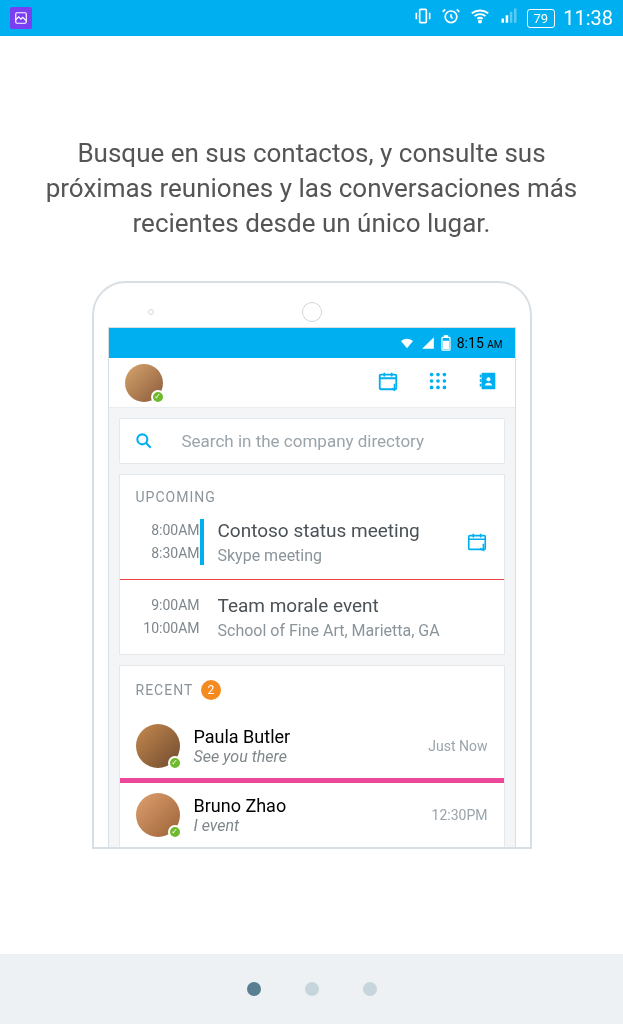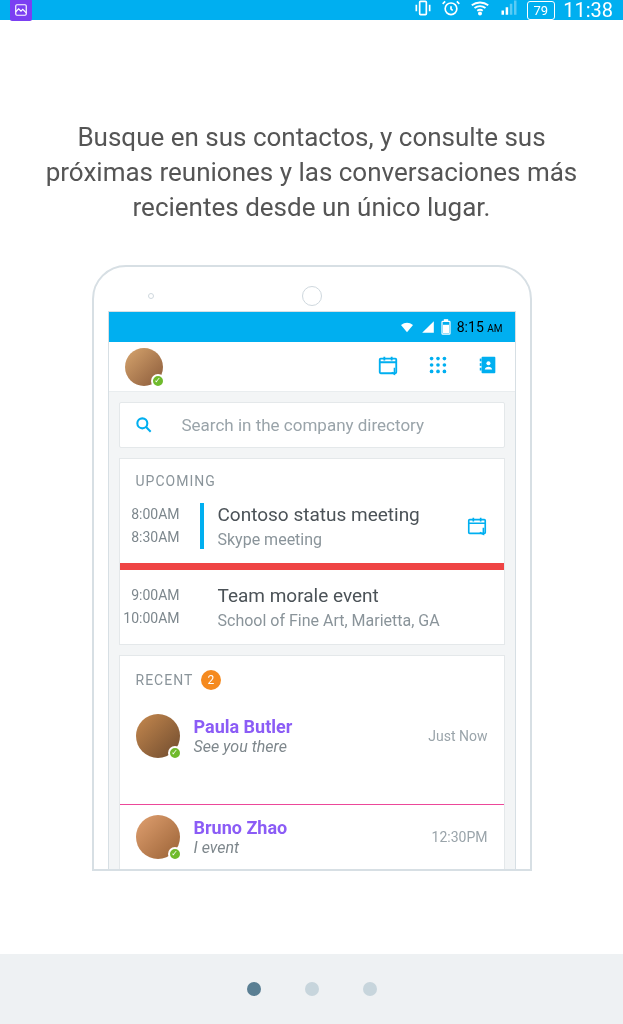--- a/index.html
+++ b/index.html
@@ -1,20 +1,20 @@
 <!DOCTYPE html>
 <html><head>
 <meta charset="utf-8">
 <style>
   * { box-sizing: border-box; margin: 0; padding: 0; }
   html, body { width: 623px; height: 1024px; font-family: -apple-system, "Segoe UI", Roboto, sans-serif; background: #fff; overflow: hidden; }
 
   
   .status-bar {
-    height: 20px;
+    height: 36px;
     background: #00aff0;
     display: flex; align-items: center; justify-content: space-between;
     padding: 0 10px; color: #fff; font-size: 18px;
   }
   .status-left, .status-right { display: flex; align-items: center; gap: 8px; }
   .app-badge {
     width: 22px; height: 22px; background: #7b3ff2;
     display: flex; align-items: center; justify-content: center; border-radius: 2px;
   }
   .app-badge svg { width: 14px; height: 14px; }
@@ -82,38 +82,38 @@
     padding: 14px 16px; color: #8a949a; letter-spacing: 1px; font-size: 14px;
     display: flex; align-items: center; gap: 8px;
   }
   .badge-count {
     background: #f58a1f; color: #fff; border-radius: 50%; width: 20px; height: 20px;
     display: inline-flex; align-items: center; justify-content: center; font-size: 12px;
   }
 
   
   .meeting-row { display: flex; align-items: stretch; padding: 0 16px 14px 0; }
-  .meeting-row + .meeting-row { border-top: 7px solid #ef4444; padding-top: 14px; justify-content: flex-end; }
-  .mt-times { width: 80px; text-align: right; color: #7d878d; font-size: 14px; line-height: 1.6; padding-right: 20px; }
+  .meeting-row + .meeting-row { border-top: 1px solid #ef4444; padding-top: 14px; justify-content: flex-end; }
+  .mt-times { width: 80px; text-align: right; color: #7d878d; font-size: 14px; line-height: 1.6; padding-right: 0; }
   .mt-bar { width: 4px; background: transparent; margin-right: 14px; }
   .mt-bar.accent { background: #00aff0; }
   .mt-main { flex: 1; }
   .mt-title { color: #4b5257; font-size: 19px; margin-bottom: 4px; }
   .mt-sub { color: #8a949a; font-size: 16px; }
   .mt-icon { display:flex; align-items:center; padding-left:8px; }
   .mt-icon svg { width:22px; height:22px; }
 
   
   .recent-row { display: flex; align-items: center; padding: 10px 16px; gap: 14px; }
-  .recent-row + .recent-row { border-top: 1px solid #ec4899; margin-top: 36px; }
+  .recent-row + .recent-row { border-top: 5px solid #ec4899; }
   .contact-avatar { position: relative; width: 44px; height: 44px; flex: none; }
   .contact-avatar .circ { width: 44px; height: 44px; border-radius: 50%; }
   .contact-avatar .presence-dot { right: -2px; bottom: -2px; }
   .rc-main { flex: 1; min-width: 0; }
-  .rc-name { font-weight: 700; color: #8b5cf6; font-size: 18px; }
+  .rc-name { font-weight: 400; color: #000000; font-size: 18px; }
   .rc-msg  { font-style: italic; color: #7e878c; font-size: 16px; }
   .rc-time { color: #9aa4aa; font-size: 14px; white-space: nowrap; }
 
   
   .pager-bar {
     position: absolute; bottom: 0; left: 0; right: 0; height: 70px;
     background: #eef1f3; display: flex; align-items: center; justify-content: center; gap: 44px;
   }
   .pager-dot { width: 14px; height: 14px; border-radius: 50%; background: #c7d5dc; }
   .pager-dot.active { background: #5a7f93; }

